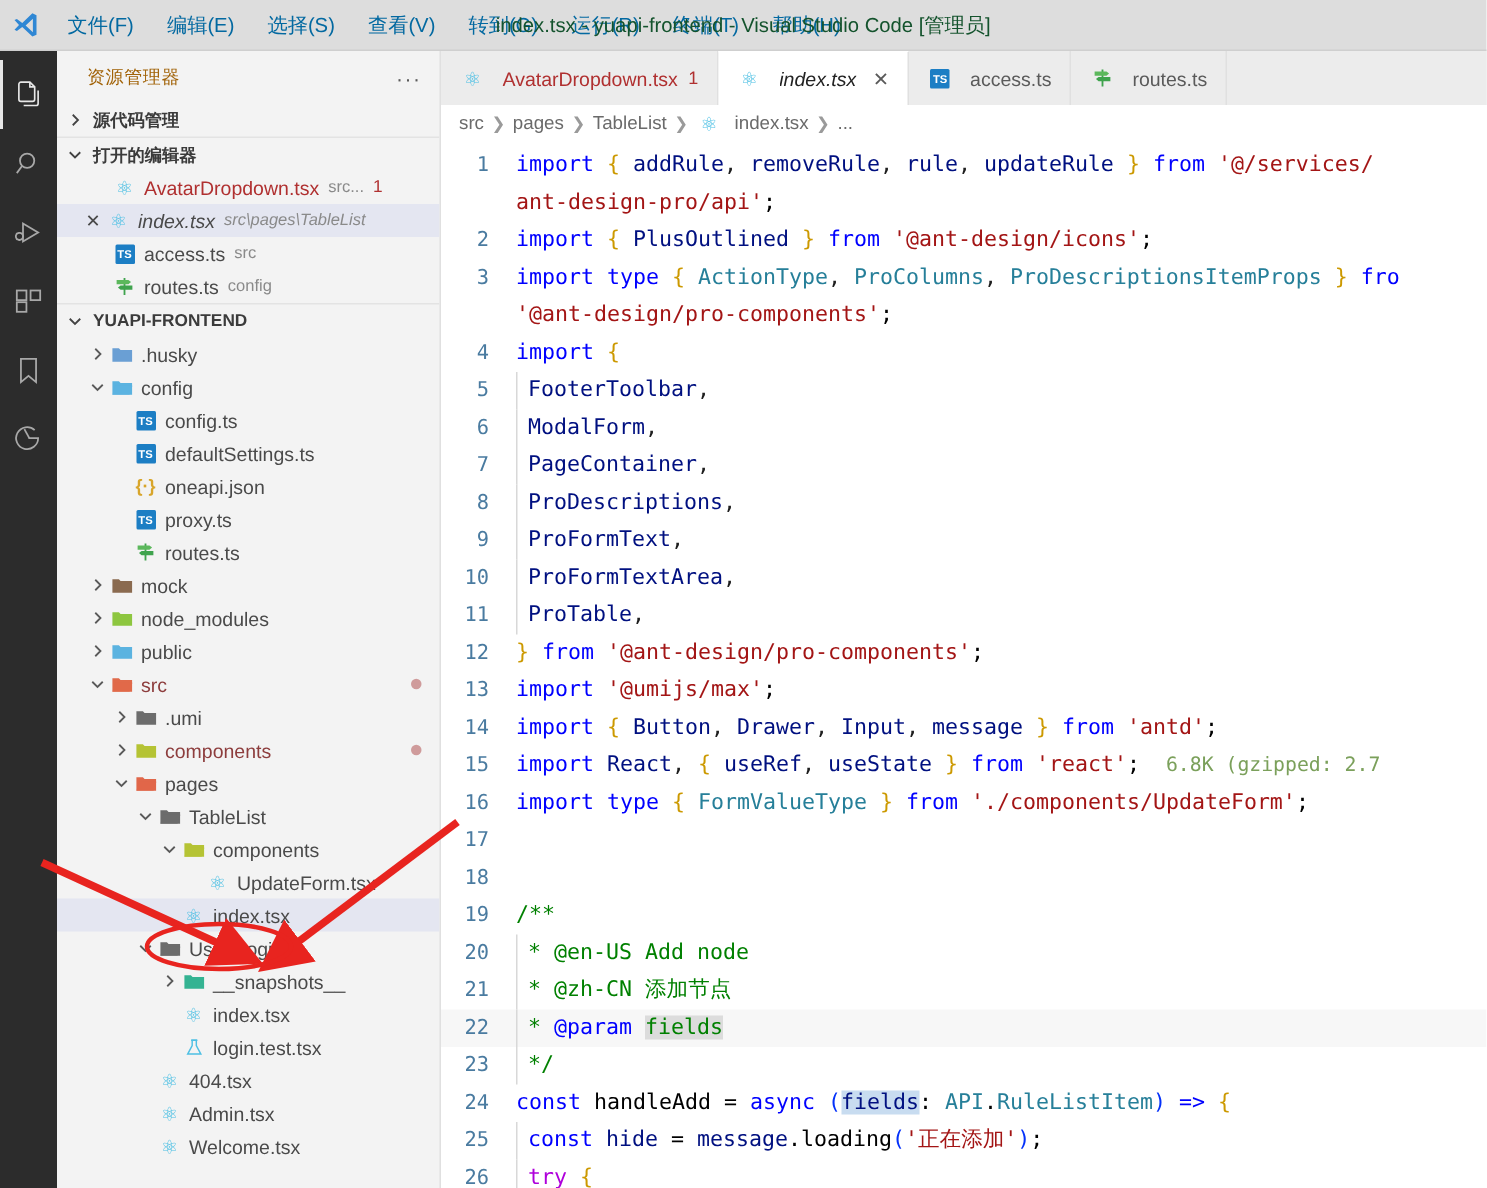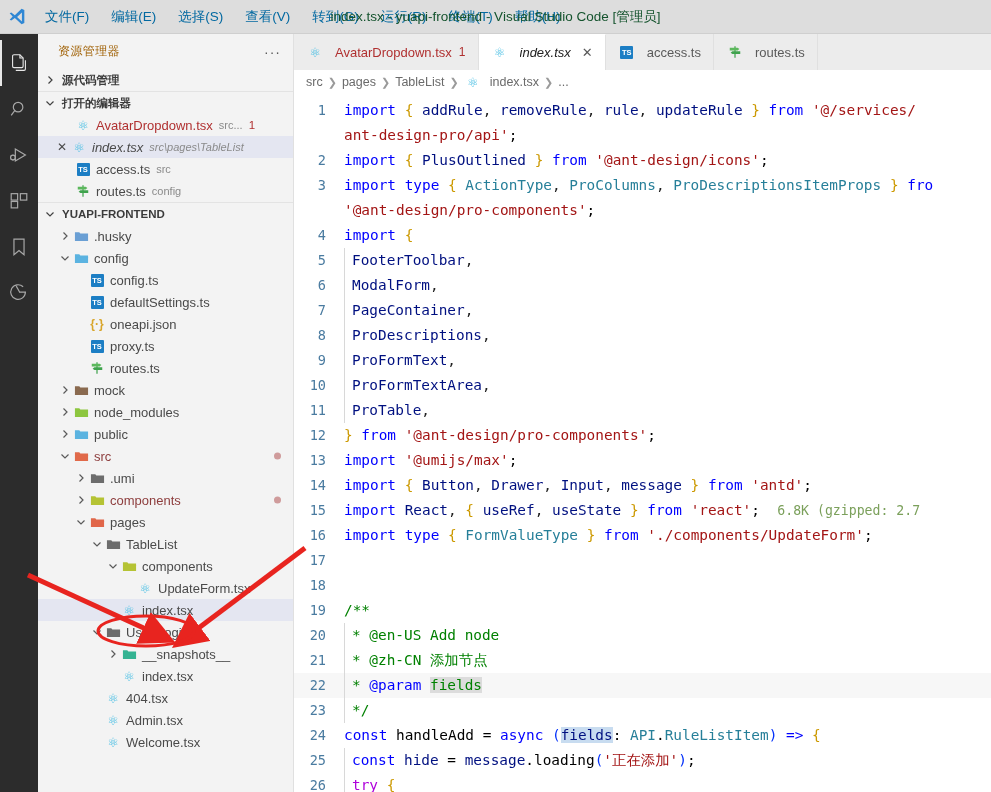--- a/index.html
+++ b/index.html
@@ -555,20 +555,31 @@
           </div>
           <div class="row">
             <span class="indent" style="width: 68px;"></span>
             <span class="chev-ph"></span>
             <span class="ficon">
               <span class="ic-react">⚛</span>
             </span>
             <span class="fname">index.tsx</span>
           </div>
           <div class="row">
+            <span class="indent" style="width: 68px;"></span>
+            <span class="chev-ph"></span>
+            <span class="ficon">
+              <svg width="13" height="13" viewBox="0 0 16 16" fill="none" stroke="#4ec0e4" stroke-width="1.2">
+                <path d="M6.3 1.8v4.4L2.6 13.2h10.8L9.7 6.2V1.8z"></path>
+                <path d="M5.4 1.8h5.2"></path>
+              </svg>
+            </span>
+            <span class="fname">login.test.tsx</span>
+          </div>
+          <div class="row">
             <span class="indent" style="width: 52px;"></span>
             <span class="chev-ph"></span>
             <span class="ficon">
               <span class="ic-react">⚛</span>
             </span>
             <span class="fname">404.tsx</span>
           </div>
           <div class="row">
             <span class="indent" style="width: 52px;"></span>
             <span class="chev-ph"></span>

